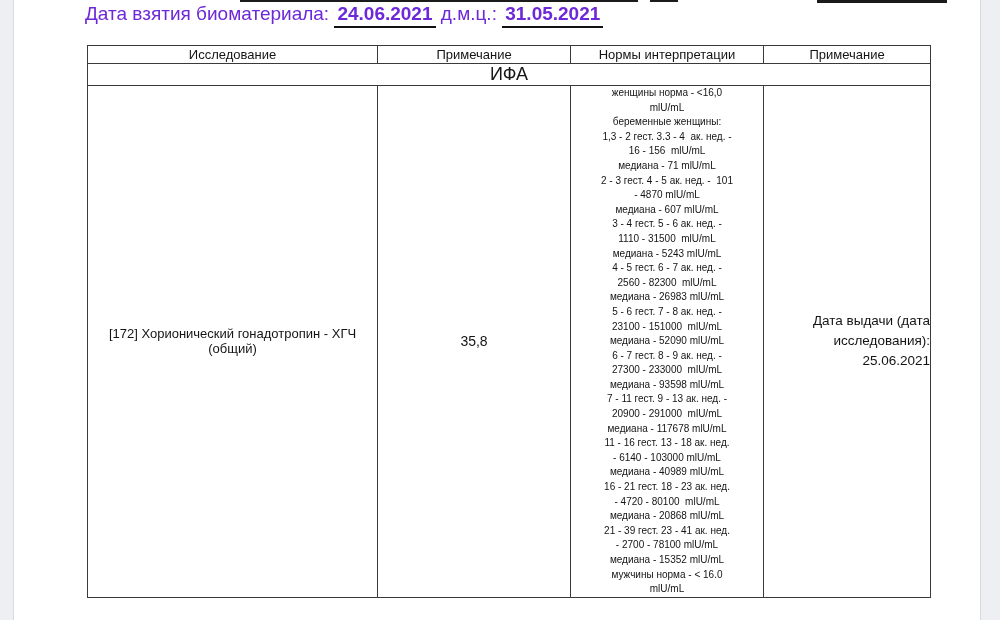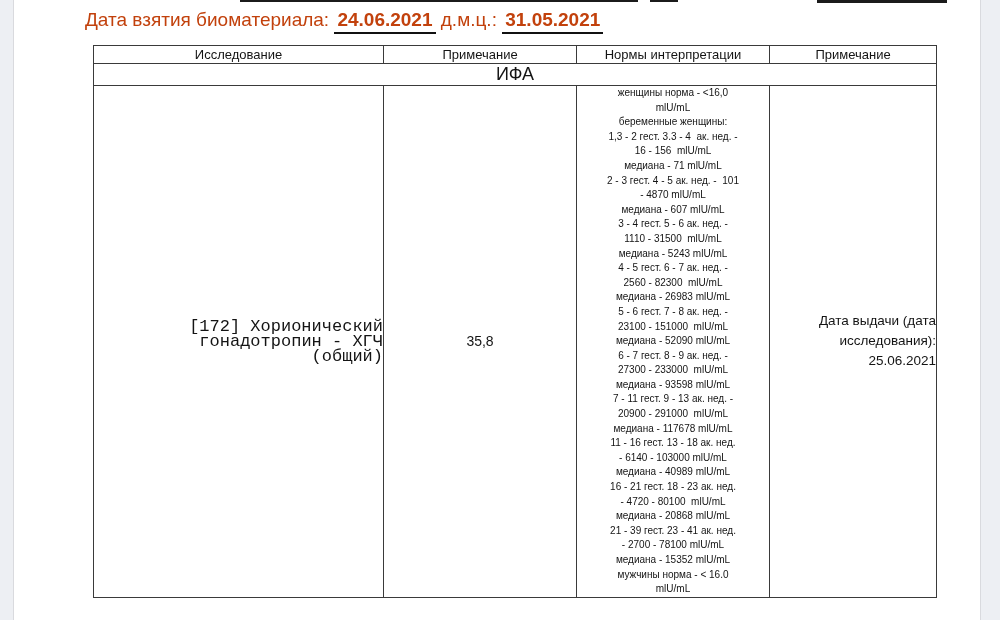--- a/index.html
+++ b/index.html
@@ -13,53 +13,52 @@
     position:absolute; top:0; left:13px; width:966px; height:620px;
     background:#ffffff;
     border-left:1px solid #d9dade; border-right:1px solid #d9dade;
   }
   .frag { position:absolute; top:0; height:2px; background:#1b1b1b; }
   .frag-a { left:240px; width:398px; }
   .frag-b { left:650px; width:28px; }
   .frag-c { left:817px; width:130px; height:3px; }
 
   .topline {
-    position:absolute; left:85px; top:9px; font-size:19px;
-    white-space:nowrap; color:#c2410c; letter-spacing:0;
+    position:absolute; left:85px; top:3px; font-size:19px;
+    white-space:nowrap; color:#6d28d9; letter-spacing:0;
   }
   .topline .lbl { font-weight:normal; }
   .dateu {
     font-weight:bold;
     border-bottom:2px solid #111;
     padding:0 3px 1px 3px;
     display:inline-block;
   }
 
   table.report {
     position:absolute; left:87px; top:45px;
     border-collapse:collapse; table-layout:fixed; width:843px;
-    font-size:13px; color:#141414;margin-left:6px;
+    font-size:13px; color:#141414;
   }
   table.report th, table.report td {
     border:1.5px solid #3a3a3a;
     padding:0; margin:0;
   }
   th.colh {
     font-weight:normal; font-size:13px; text-align:center;
     height:17px; vertical-align:middle;
   }
   td.section {
     text-align:center; font-size:18px; height:19px; vertical-align:middle;
   }
   td.study {
-    vertical-align:middle; text-align:right;
-    font-size:17px; line-height:15px;
+    vertical-align:middle; text-align:center;
+    font-size:13px; line-height:15px;
     padding:2px 2px 2px 2px;
     white-space:pre-line;
-    font-family:Liberation Mono, monospace;
   }
   td.result {
     vertical-align:middle; text-align:center; font-size:14px;
   }
   td.norms {
     vertical-align:top; text-align:center;
     font-size:10px; line-height:14.6px;
     padding:1px 1px 2px 3px;
     white-space:pre-wrap;
   }

